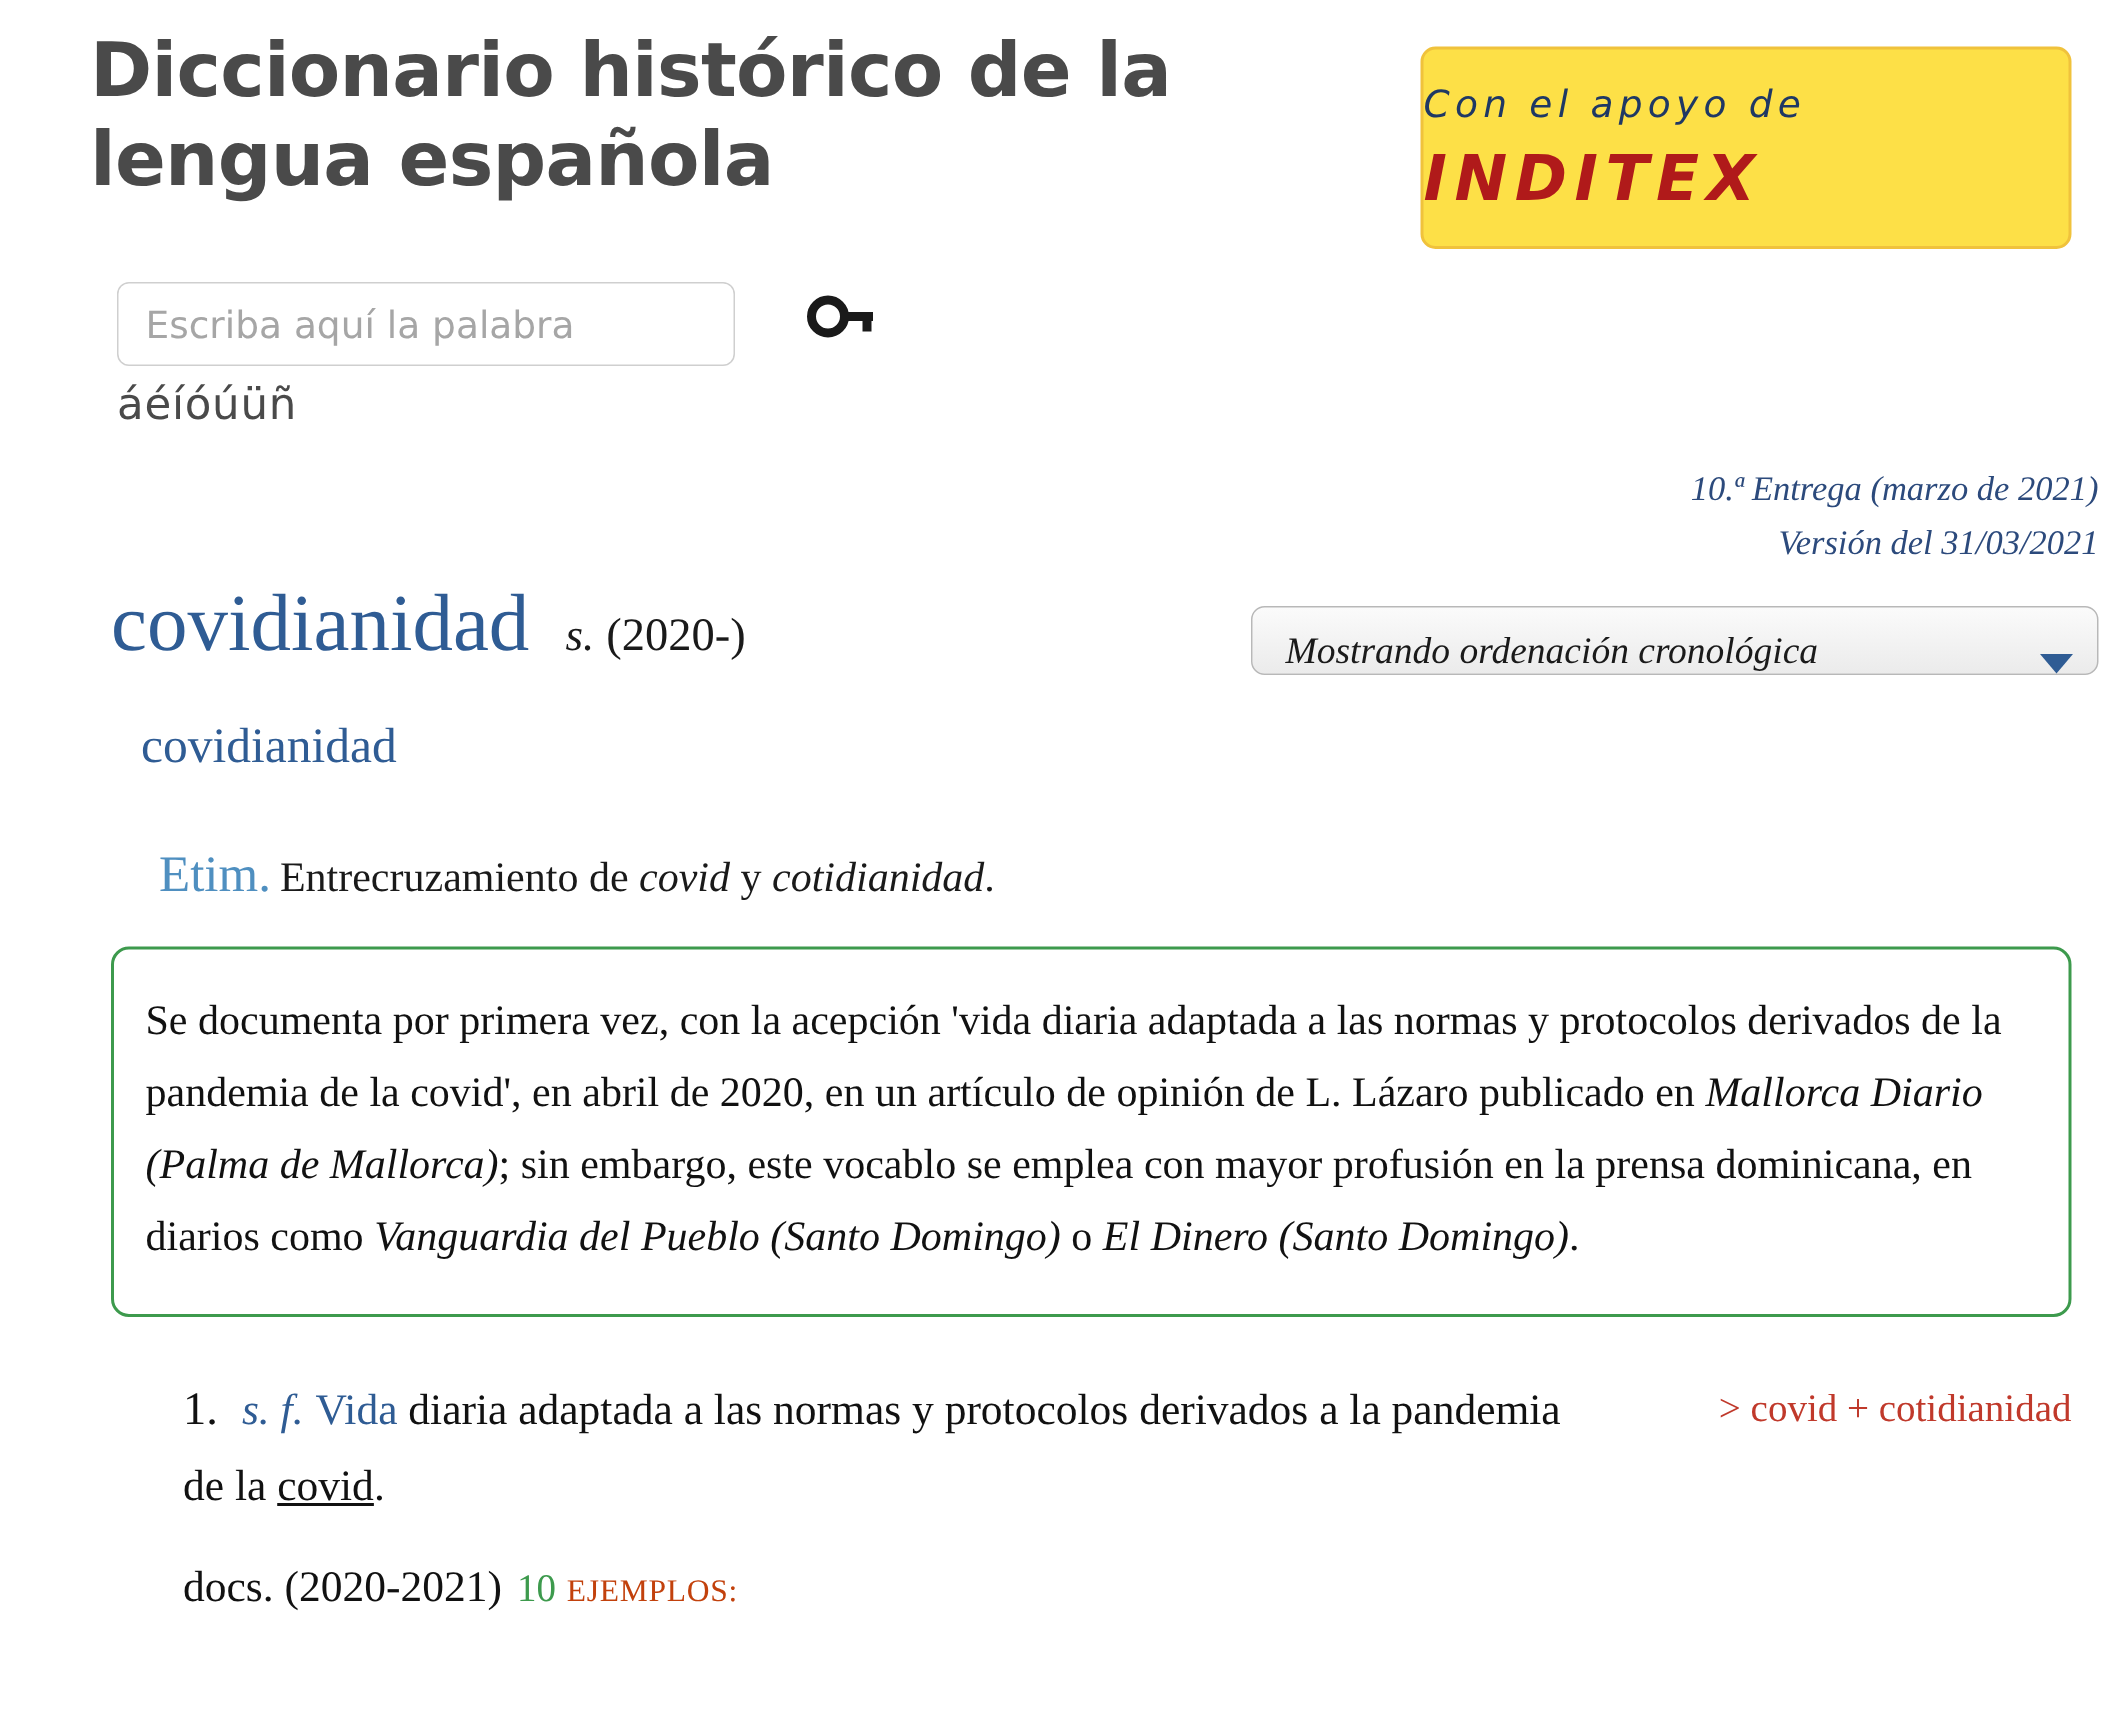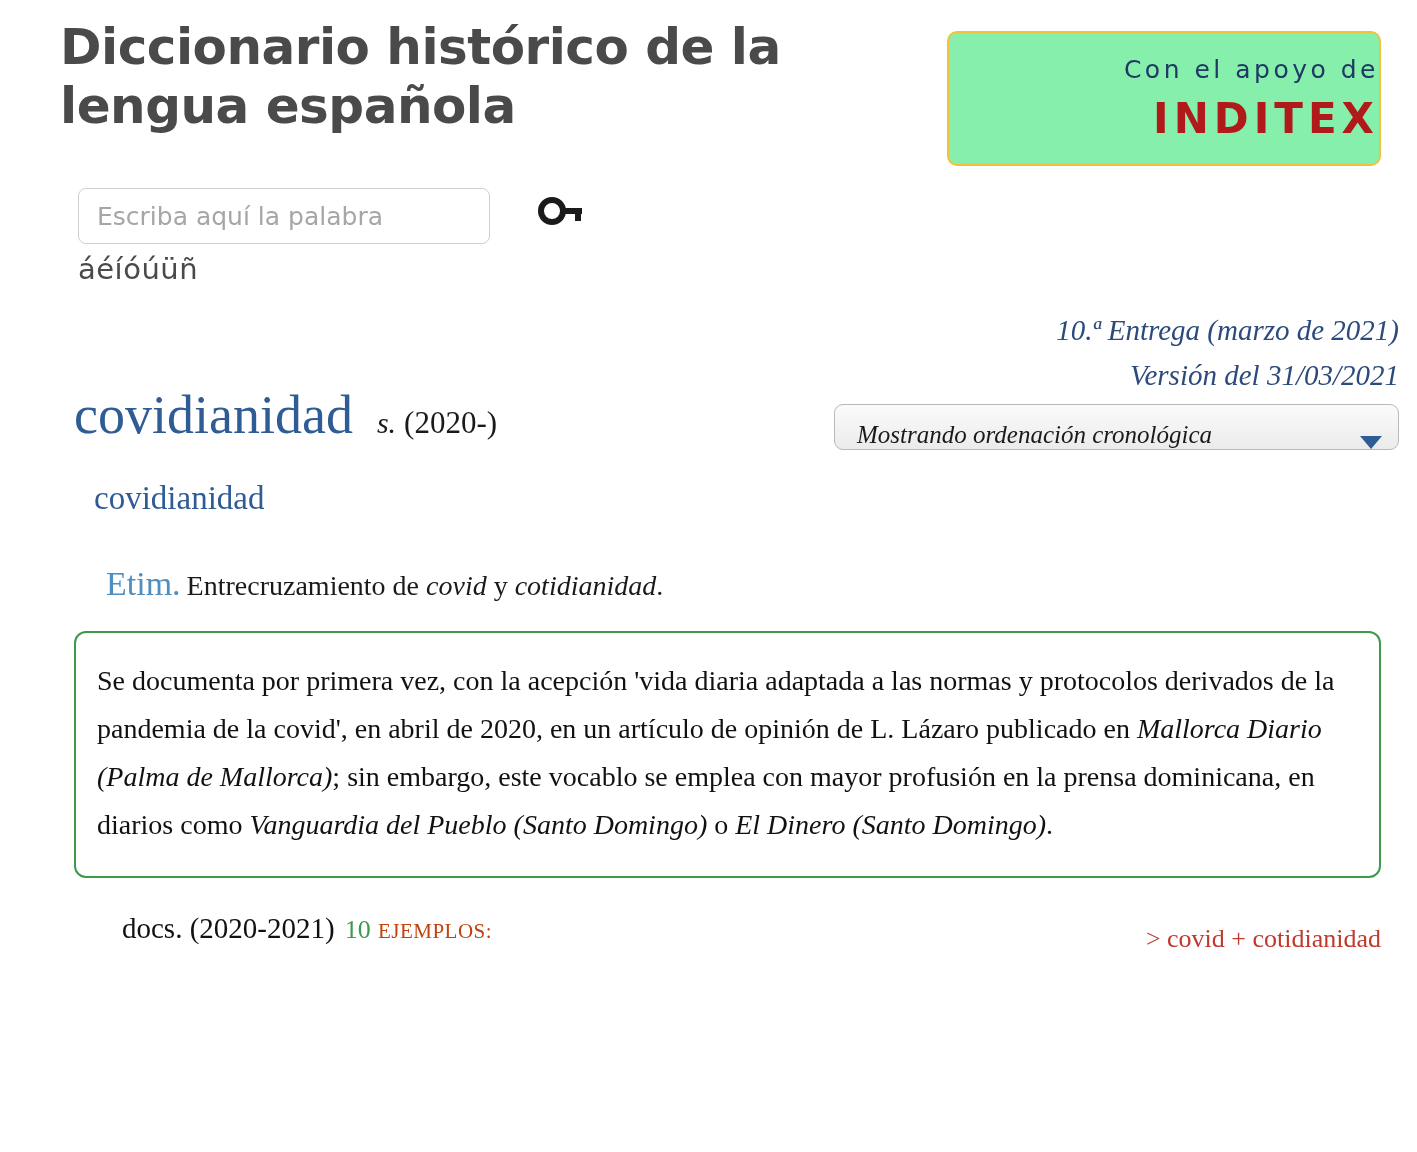--- a/index.html
+++ b/index.html
@@ -42,23 +42,24 @@
 
   .sponsor-box {
     margin-top: 13px;
     margin-right: 18px;
     width: 434px;
     height: 135px;
     border: 2px solid #f0c23c;
     border-radius: 10px;
     display: flex;
     flex-direction: column;
-    align-items: flex-end;
+    align-items: flex-start;
     justify-content: center;
-    background: #86efac;
+    background: #fde047;
+    font-style: italic;
   }
   .sponsor-top {
     font-family: "DejaVu Sans", sans-serif;
     font-size: 25px;
     letter-spacing: 3.5px;
     color: #1f3864;
     margin-bottom: 10px;
   }
   .sponsor-brand {
     font-family: "DejaVu Sans", sans-serif;
@@ -109,21 +110,21 @@
   }
 
   
   .edition-block {
     position: absolute;
     right: 18px;
     top: 308px;
     text-align: right;
     font-family: "Liberation Serif", serif;
     font-style: italic;
-    font-size: 29px;
+    font-size: 23px;
     color: #2c4a7c;
     line-height: 1.55;
   }
 
   
   .entry-row {
     display: flex;
     align-items: baseline;
     margin-top: 102px;
     padding-left: 56px;
@@ -313,19 +314,20 @@
   <div class="etim-line">
     <span class="etim-label">Etim.</span><span>Entrecruzamiento de </span><span class="it">covid</span><span> y </span><span class="it">cotidianidad</span><span>.</span>
   </div>
 
   <div class="note-box">
     <div class="note-text"><span>Se documenta por primera vez, con la acepción 'vida diaria adaptada a las normas y protocolos derivados de la pandemia de la covid', en abril de 2020, en un artículo de opinión de L. Lázaro publicado en </span><span class="it">Mallorca Diario (Palma de Mallorca)</span><span>; sin embargo, este vocablo se emplea con mayor profusión en la prensa dominicana, en diarios como </span><span class="it">Vanguardia del Pueblo (Santo Domingo)</span><span> o </span><span class="it">El Dinero (Santo Domingo)</span><span>.</span></div>
   </div>
 
   <div class="sense-wrap">
     <div class="formula">&gt; covid + cotidianidad</div>
+    <div class="sense-text"><span class="sense-num">1.</span><span class="sense-cat">s. f.</span><span class="sense-first">Vida</span><span> diaria adaptada a las normas y protocolos derivados a la pandemia de la </span><span class="xref">covid</span><span>.</span></div>
   </div>
 
   <div class="docs-line">
     <span>docs. (2020-2021)</span><span class="docs-count">10</span> <span class="docs-ejemplos">EJEMPLOS:</span>
   </div>
 
 </div>
 
 </body></html>

